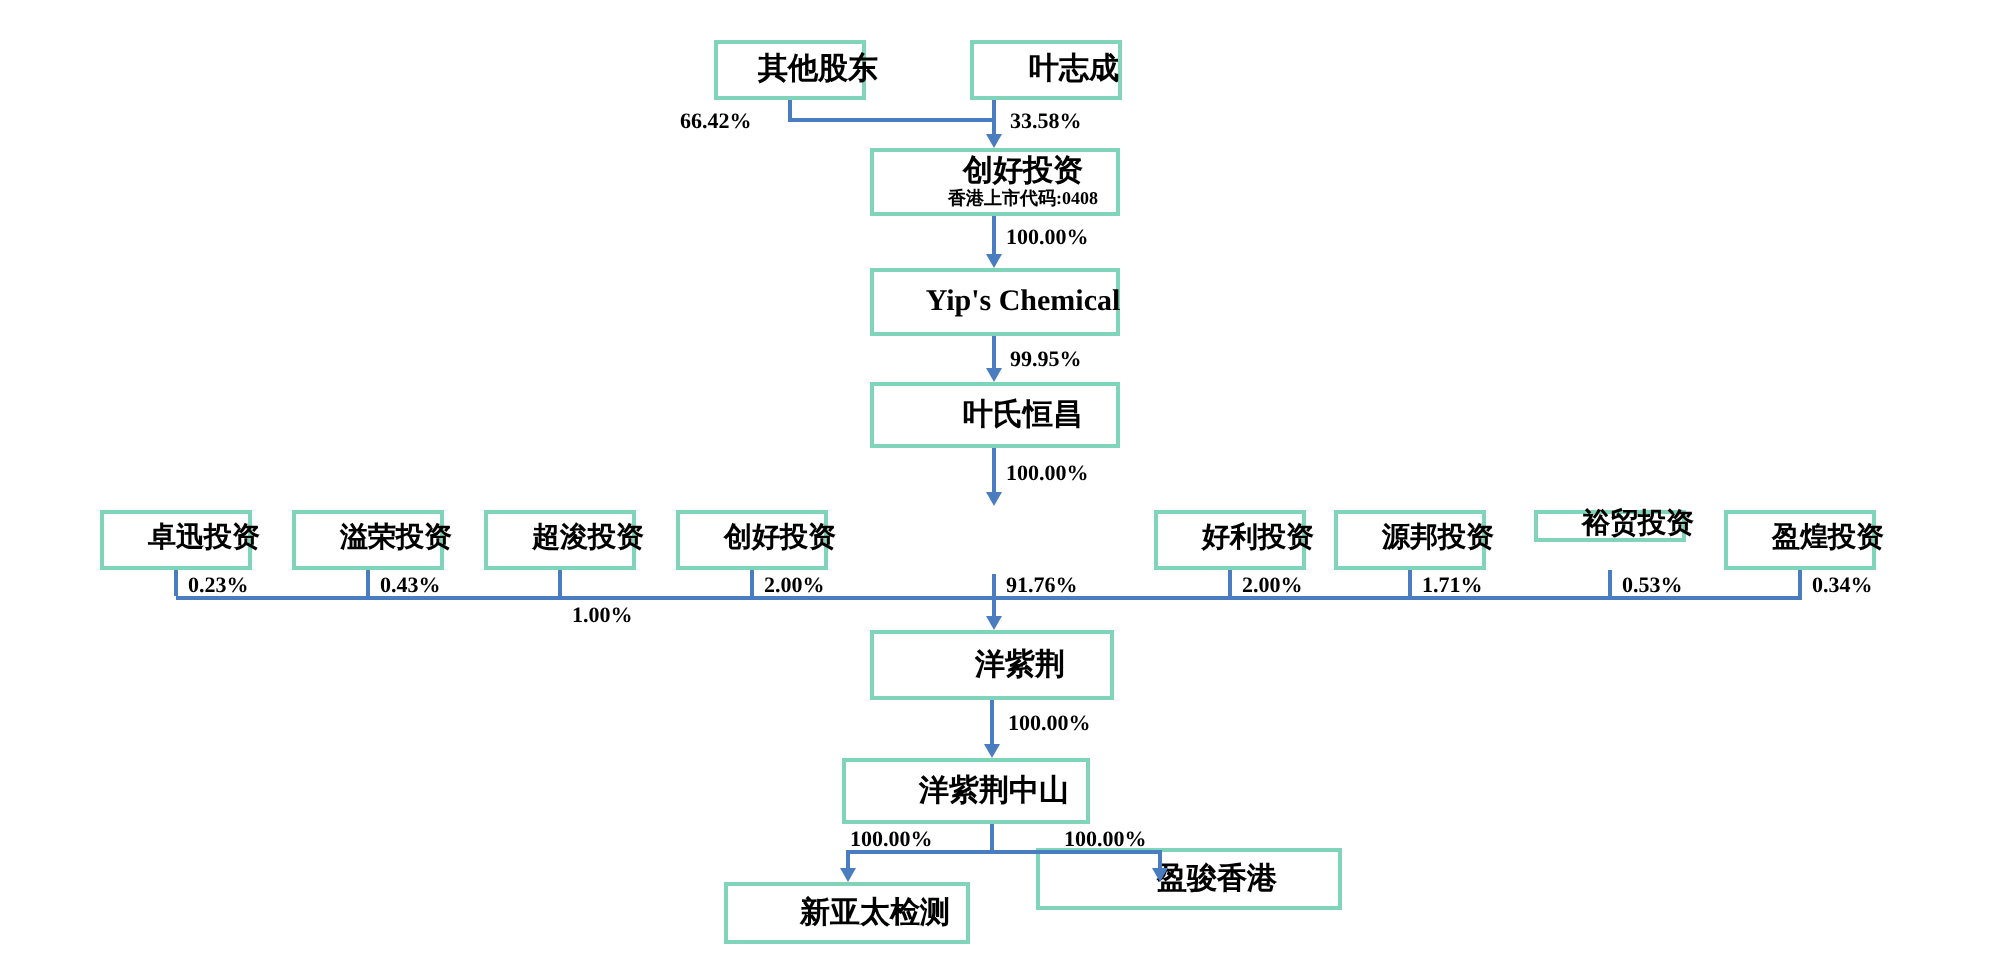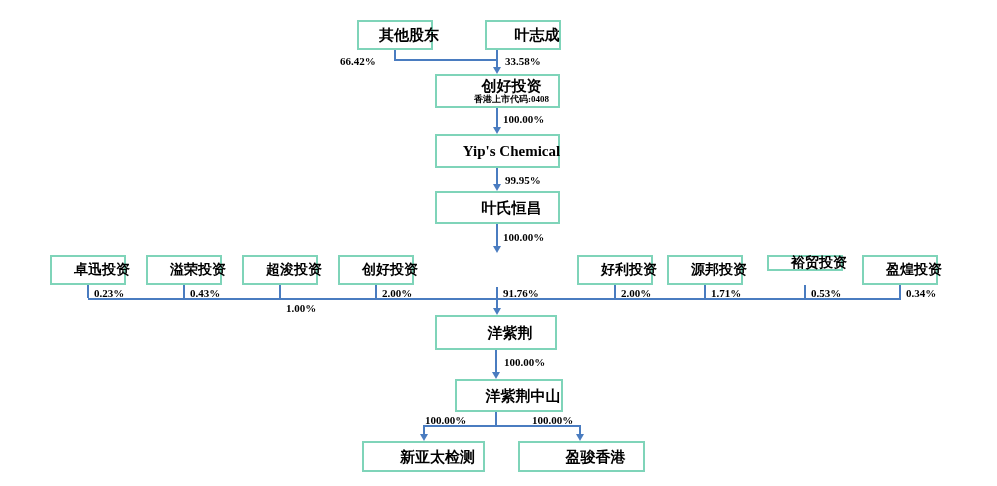--- a/index.html
+++ b/index.html
@@ -77,29 +77,29 @@
     <span>裕贸投资</span>
   </div>
   <div class="node small" style="left:862px;top:255px;width:76px;height:30px">
     <span>盈煌投资</span>
   </div>
 
   <div class="node" style="left:435px;top:315px;width:122px;height:35px">
     <span>洋紫荆</span>
   </div>
 
-  <div class="node" style="left:455px;top:379px;width:108px;height:33px">
+  <div class="node" style="left:421px;top:379px;width:124px;height:33px">
     <span>洋紫荆中山</span>
   </div>
 
   <div class="node" style="left:362px;top:441px;width:123px;height:31px">
     <span>新亚太检测</span>
   </div>
 
-  <div class="node" style="left:518px;top:441px;width:127px;height:31px">
+  <div class="node" style="left:518px;top:424px;width:153px;height:31px">
     <span>盈骏香港</span>
   </div>
 
   <div class="vline" style="left:394px;top:50px;height:11px"></div>
   <div class="hline" style="left:394px;top:59px;width:103px"></div>
   <div class="vline" style="left:496px;top:50px;height:18px"></div>
   <div class="arr" style="left:493px;top:67px"></div>
 
   <div class="vline" style="left:496px;top:108px;height:20px"></div>
   <div class="arr" style="left:493px;top:127px"></div>

